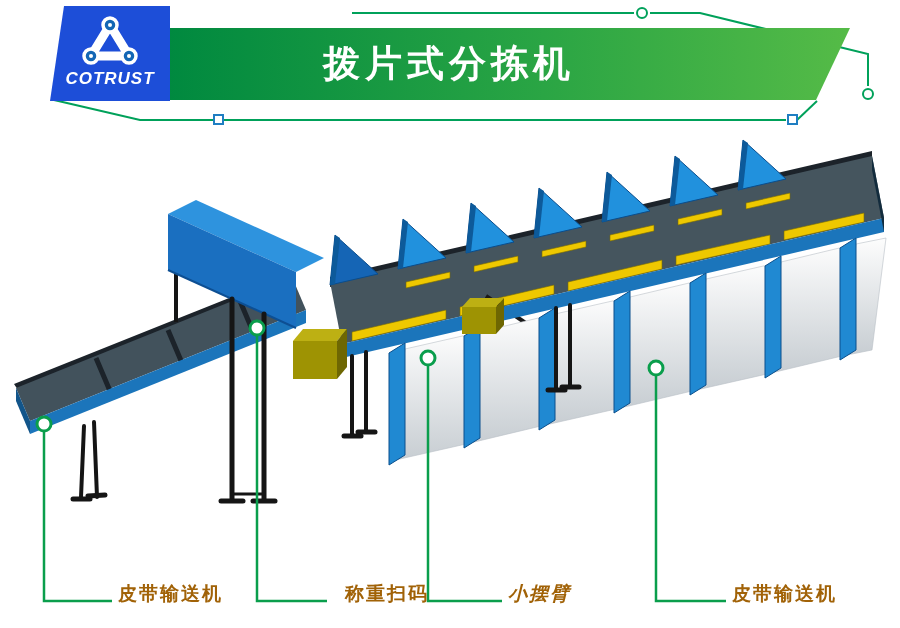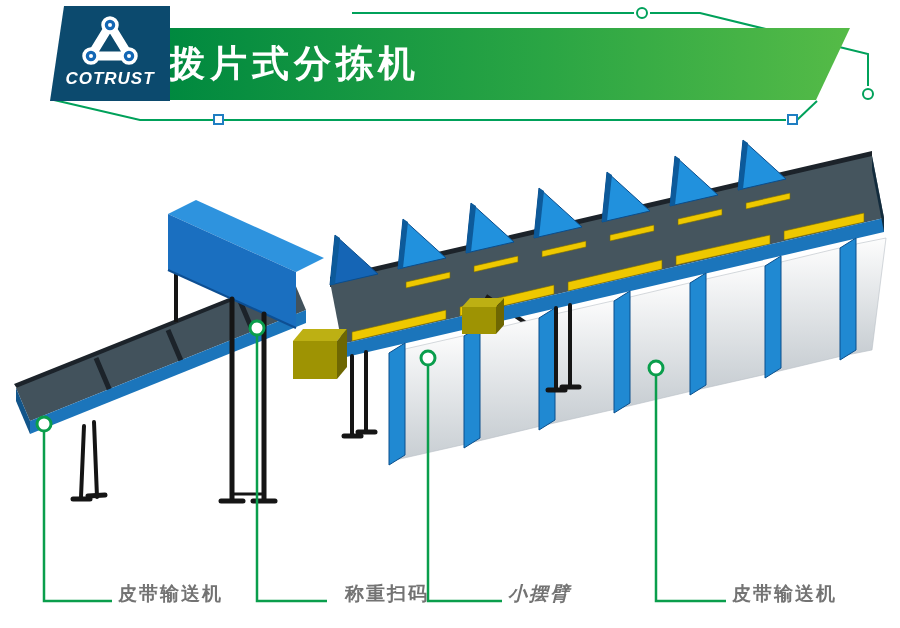--- a/index.html
+++ b/index.html
@@ -4,34 +4,34 @@
 <style>
   * { margin:0; padding:0; box-sizing:border-box; }
   html,body { width:900px; height:628px; }
   body { font-family:"Liberation Sans","DejaVu Sans",sans-serif; background:#fff; }
   .page { position:relative; width:900px; height:628px; background:#fff; overflow:hidden; }
 
   
   .banner { position:absolute; left:168px; top:28px; width:682px; height:72px;
             background:linear-gradient(90deg,#00893f 0%,#2aa544 55%,#55bb47 100%);
             clip-path:polygon(0 0,682px 0,648px 72px,0 72px);
-            display:flex; align-items:center; justify-content:flex-start; z-index:2; }
+            display:flex; align-items:center; justify-content:center; z-index:2; }
   .banner .title { color:#fff; font-size:37px; font-weight:bold; letter-spacing:5px; padding-right:120px; white-space:nowrap; }
-  .logo-box { position:absolute; left:50px; top:6px; width:120px; height:95px; background:#0c4a6e;
+  .logo-box { position:absolute; left:50px; top:6px; width:120px; height:95px; background:#1d4ed8;
               clip-path:polygon(14px 0,120px 0,120px 95px,0 95px);
               display:flex; flex-direction:column; align-items:center; z-index:3; }
   .logo-icon { margin-top:8px; }
   .brand { color:#fff; font-style:italic; font-weight:bold; font-size:17px; letter-spacing:1px; margin-top:1px; }
 
   .deco, .machine { position:absolute; left:0; top:0; width:900px; height:628px; }
   .deco { z-index:1; pointer-events:none; }
   .machine { z-index:1; }
 
   
-  .label { position:absolute; top:581px; font-size:19px; font-weight:bold; color:#737373;
+  .label { position:absolute; top:581px; font-size:19px; font-weight:bold; color:#a16207;
            letter-spacing:2px; z-index:4; white-space:nowrap; }
   .l1 { left:118px; } .l2 { left:345px; } .l3 { left:508px;font-style:italic; } .l4 { left:732px; }
 </style>
 </head>
 <body>
 
 <div class="page">
 
   <div class="banner">
     <div class="title">拨片式分拣机</div>

